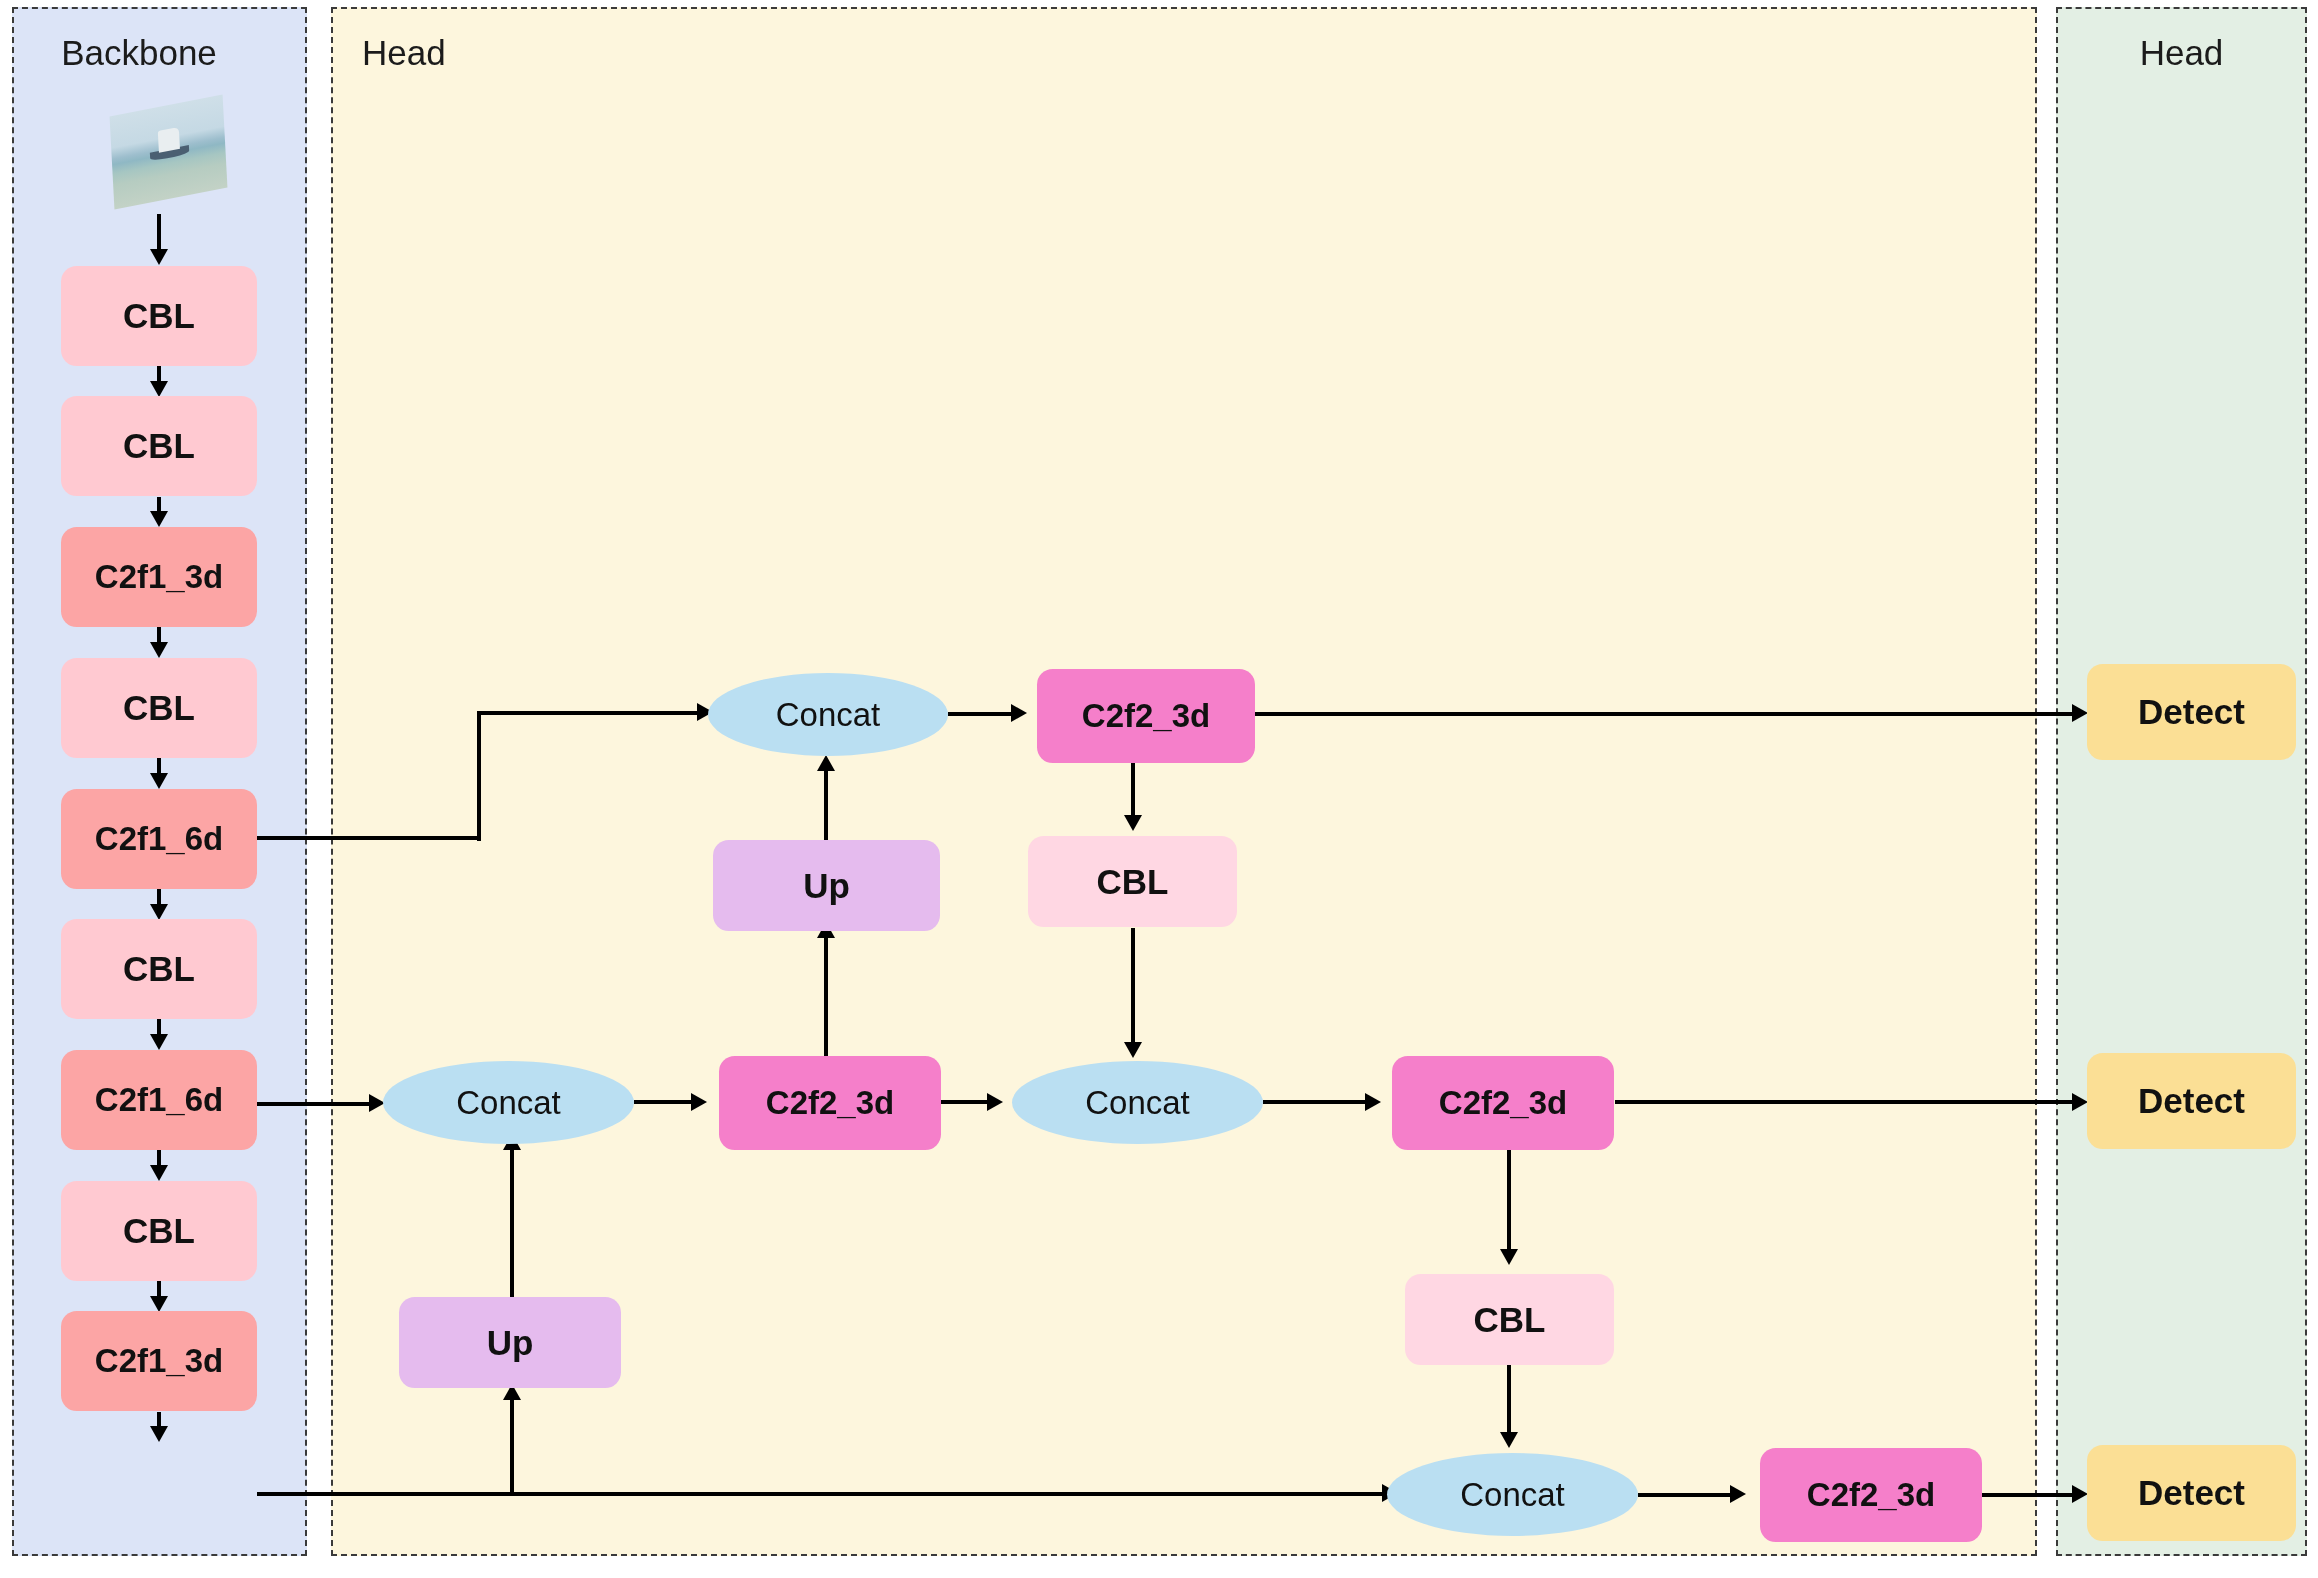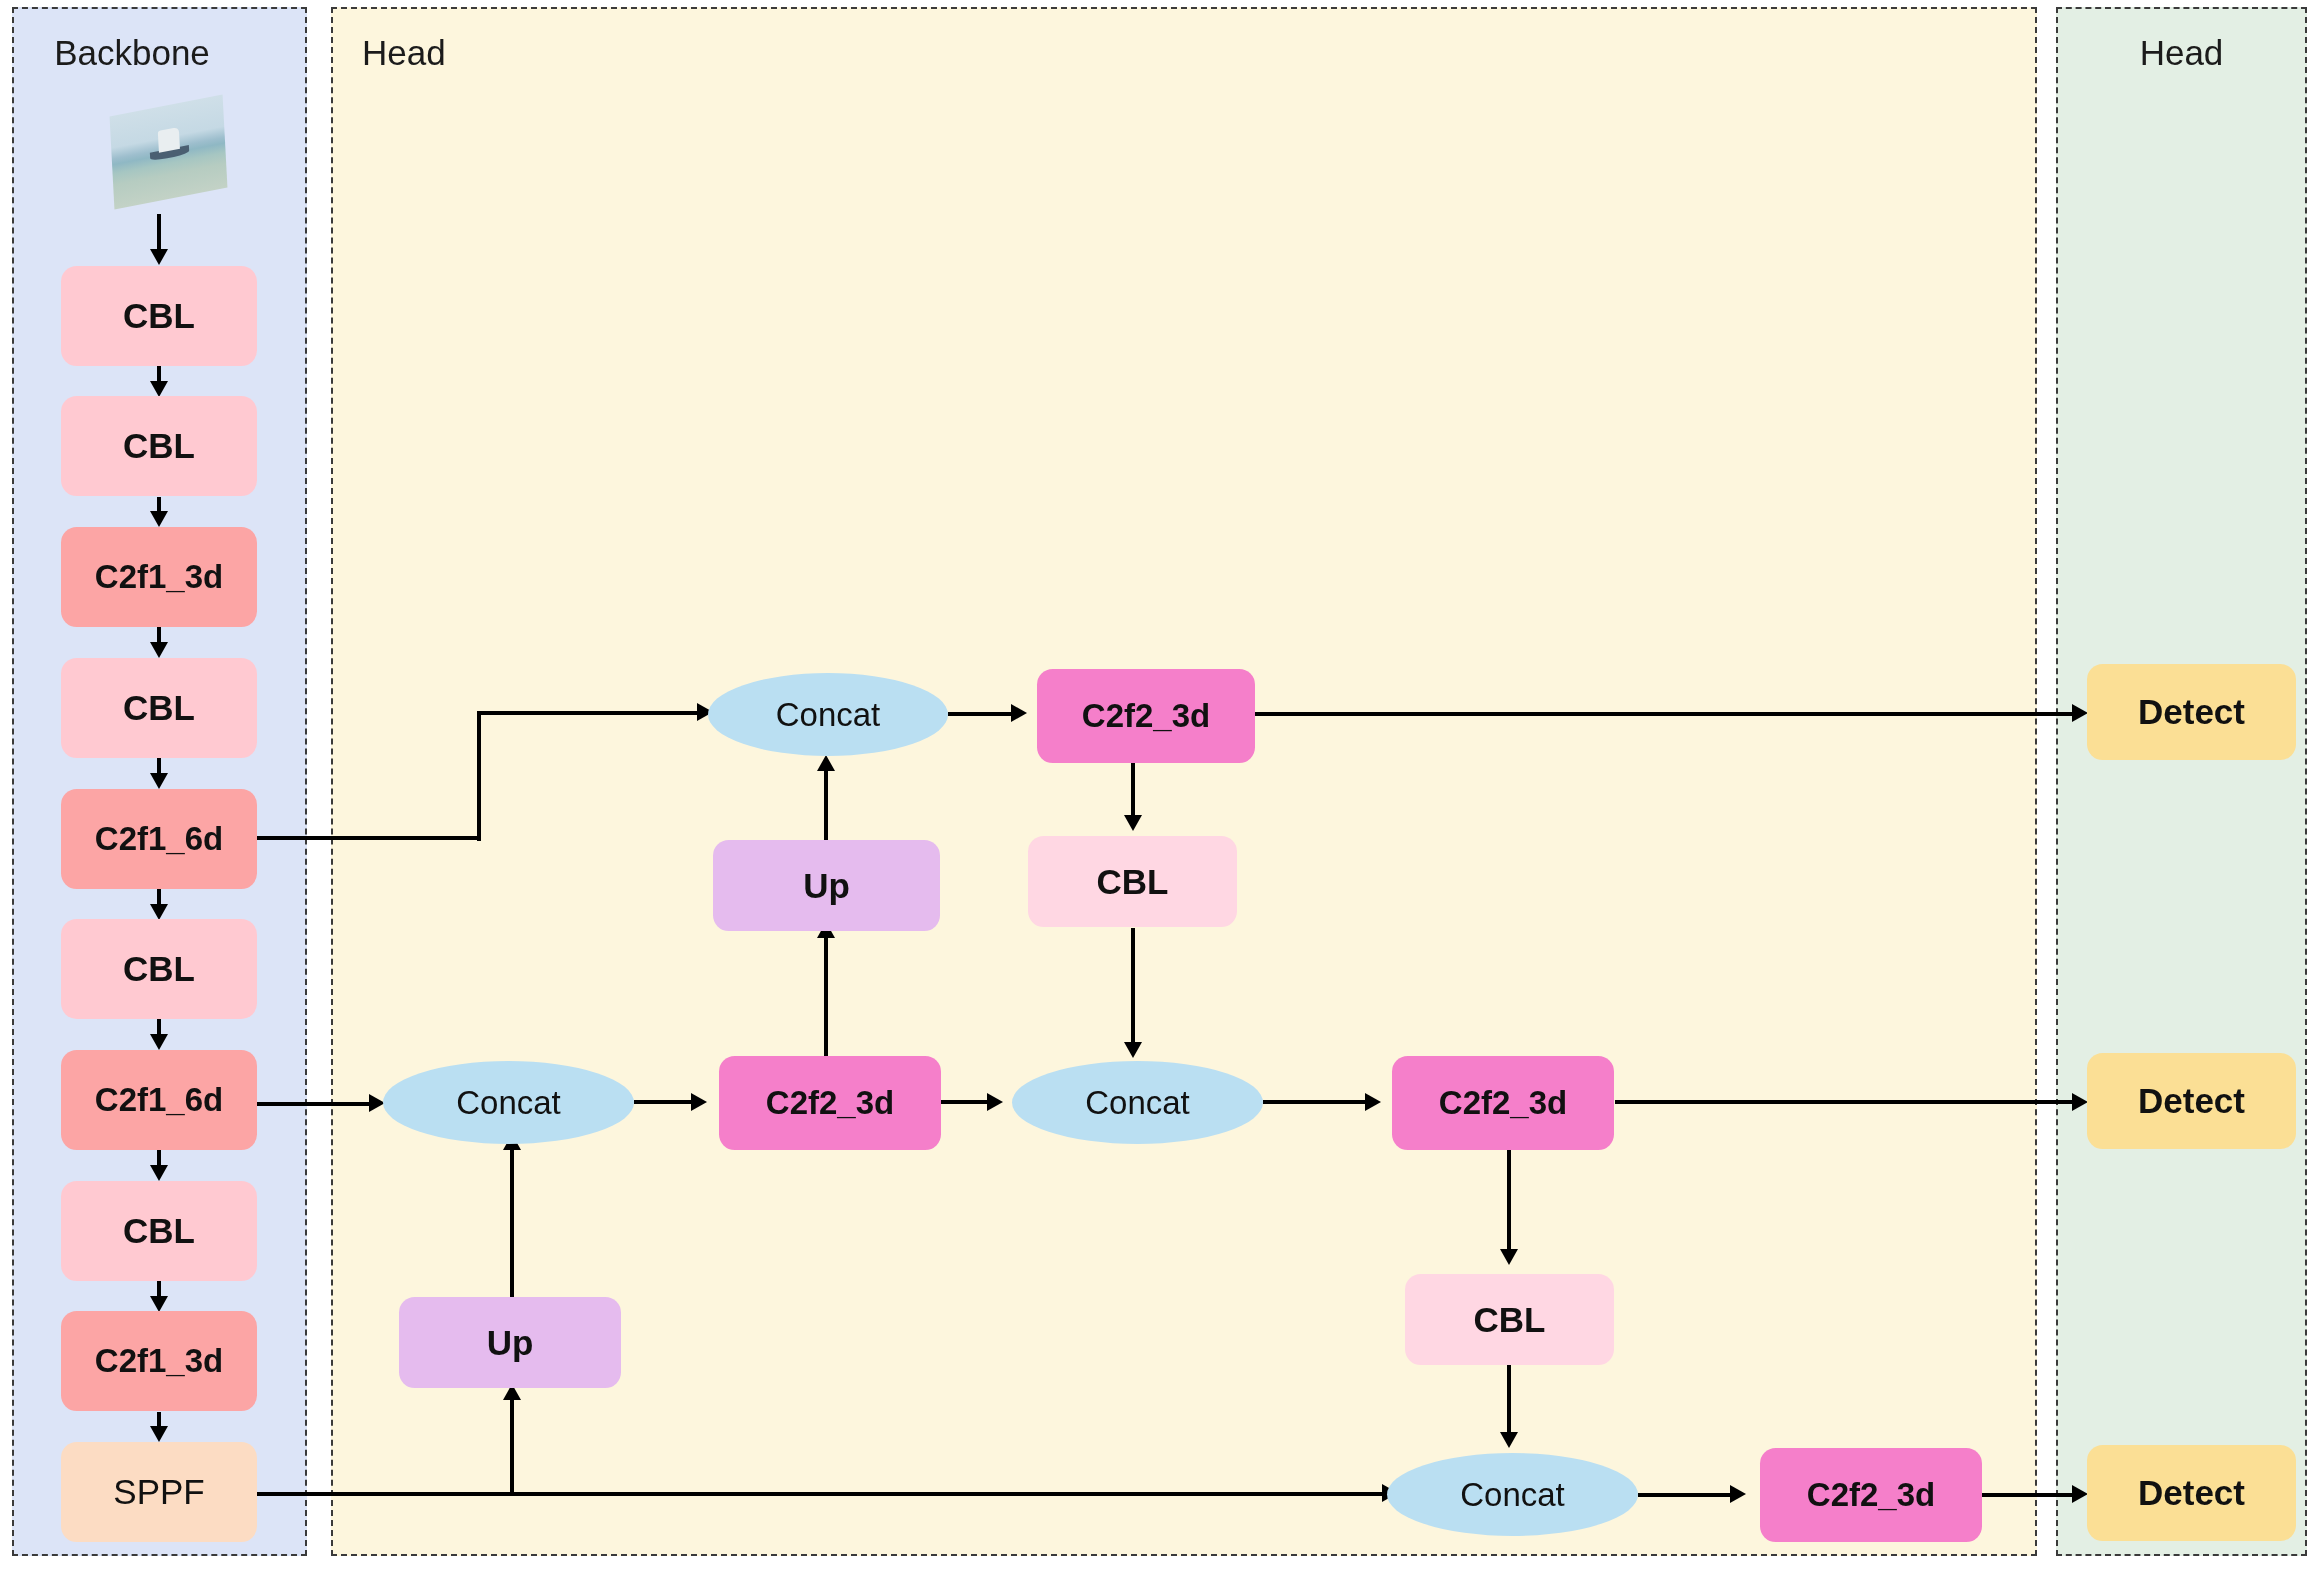--- a/index.html
+++ b/index.html
@@ -36,21 +36,21 @@
     left: 2056px; top: 7px; width: 251px;  height: 1549px;
     background: #e3efe4;
   }
   .panel-title {
     position: absolute;
     font-size: 35px;
     color: #1b1b1b;
     font-family: "Liberation Sans", sans-serif;
     white-space: nowrap;
   }
-  #title-backbone { left: 12px;   top: 33px;  width: 240px; text-align: center; }
+  #title-backbone { left: 19px;   top: 33px;  width: 240px; text-align: center; }
   #title-neck     { left: 362px;  top: 33px;  text-align: left; }
   #title-head     { left: 2056px; top: 33px;  width: 251px; text-align: center; }
 
   
   .node {
     position: absolute;
     box-sizing: border-box;
     display: flex;
     align-items: center;
     justify-content: center;
@@ -203,23 +203,20 @@
   </div>
   <div class="node rbox c-c2f1" style="left:61px; top:1050px; width:196px; height:100px;">
     <span style="font-size:33px;">C2f1_6d</span>
   </div>
   <div class="node rbox c-cbl" style="left:61px; top:1181px; width:196px; height:100px;">
     <span style="font-size:35px;">CBL</span>
   </div>
   <div class="node rbox c-c2f1" style="left:61px; top:1311px; width:196px; height:100px;">
     <span style="font-size:33px;">C2f1_3d</span>
   </div>
-  <div class="node rbox c-sppf" style="left:61px; top:1442px; width:196px; height:100px;">
-    <span style="font-size:35px;font-weight:normal;">SPPF</span>
-  </div>
 
   <div class="edge h-edge" style="left:257px; top:836px; width:222px;"></div>
   <div class="edge v-edge" style="left:477px; top:711px; height:130px;"></div>
   <div class="edge h-edge" style="left:477px; top:711px; width:228px;"></div>
   <div class="arrow arrow-right" style="left:697px; top:703px;"></div>
 
   <div class="edge h-edge" style="left:257px; top:1102px; width:119px;"></div>
   <div class="arrow arrow-right" style="left:369px; top:1094px;"></div>
 
   <div class="edge h-edge" style="left:257px; top:1492px; width:1133px;"></div>

